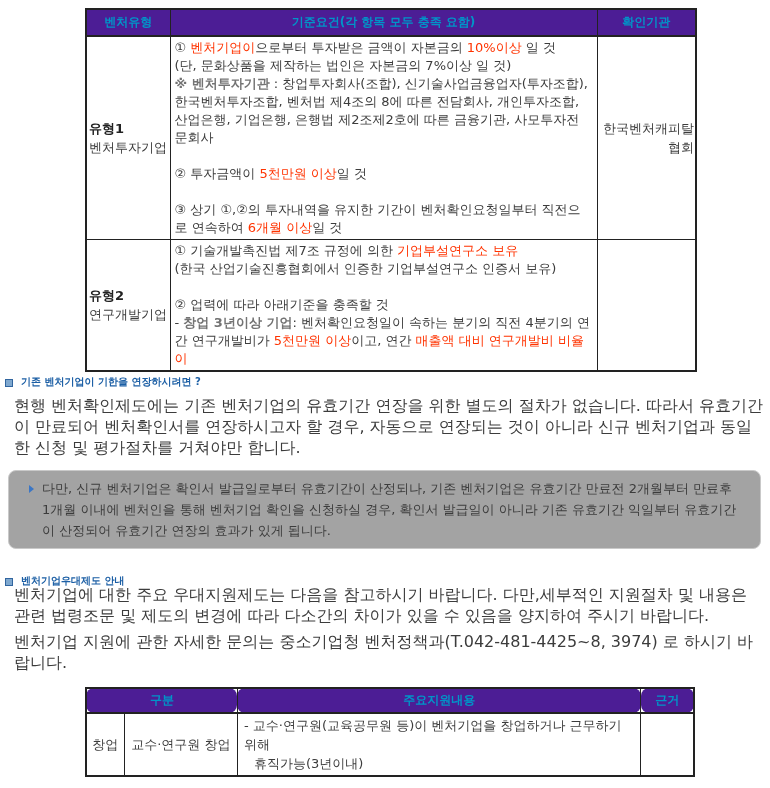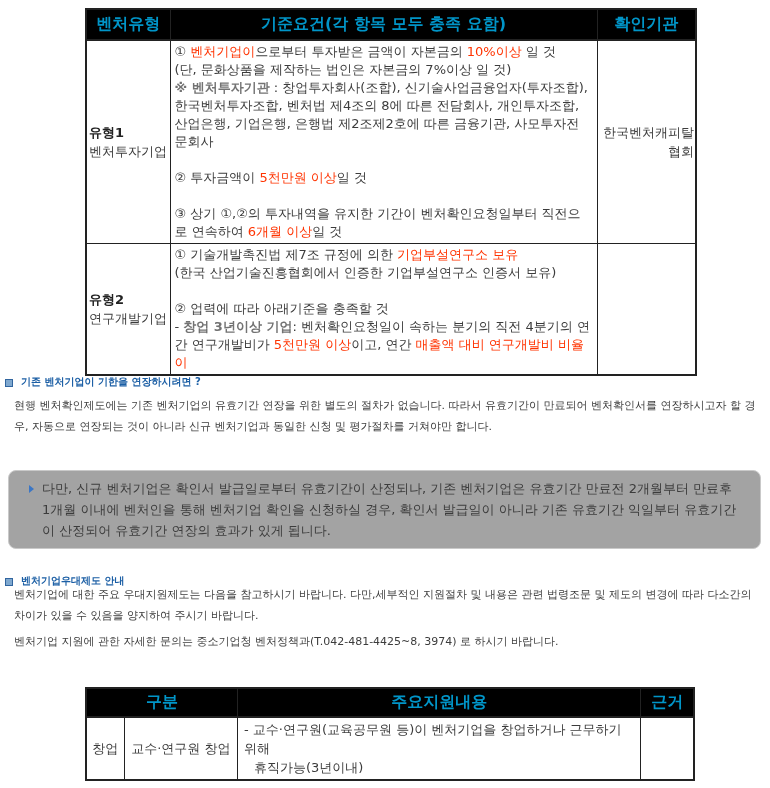--- a/index.html
+++ b/index.html
@@ -8,57 +8,57 @@
     font-family:"DejaVu Sans","Liberation Sans",sans-serif;
     color:#3c3c3c;
   }
   .page { position:relative; width:770px; height:788px; overflow:hidden; background:#fff; }
 
   
   table { border-collapse:collapse; table-layout:fixed; }
   .tbl { position:absolute; border:2px solid #222; }
   .tbl th, .tbl td { border:1px solid #222; }
   .tbl th {
-    color:#0095C8; font-weight:bold; font-size:16px;
+    color:#0095C8; font-weight:bold; font-size:12px;
     text-align:center; padding:4px 2px;
-    border-bottom-width:2px; background:#000000;
+    border-bottom-width:2px; background:#4c1d95;
   }
   .t1 { left:85px; top:8px; width:612px; }
   .t2 { left:85px; top:687px; width:610px; }
 
   .cell-type { vertical-align:middle; font-size:13px; line-height:19px; padding:2px; }
   .type-title { font-weight:bold; color:#222; }
   .cell-req { vertical-align:top; font-size:13px; line-height:18px; padding:2px 5px 2px 4px; }
   .cell-agency { text-align:right; vertical-align:middle; font-size:13px; line-height:19px; }
   .r1 td { height:191px; }
   .r2 td { height:116px; }
 
   .seg-r { color:#FF3300; }
   .seg-b { font-weight:bold; color:#737373; }
   .tline { min-height:18px; }
 
-  .t2 th { padding:3px 6px; }
+  .t2 th { padding:3px 6px;border-radius:8px; }
   .t2 td { font-size:13px; height:41px; }
   .t2 .cat { text-align:center; vertical-align:middle; padding:2px;margin-left:27px; }
   .t2 .content { vertical-align:top; padding:2px 6px; line-height:19px; }
   .t2 .content .tline { min-height:19px; }
   .t2 .content .tline + .tline { padding-left:10px; }
 
   
   .sec-head {
     position:absolute; display:flex; align-items:center;
     font-weight:bold; font-size:10px; color:#1C5FA5; line-height:16px;
   }
   .bullet {
     width:6px; height:6px; margin:1px 8px 0 0;
     background:#7FA8CF; border:1px solid #31659F; flex:0 0 auto;
   }
 
   
-  .para { position:absolute; font-size:11px; line-height:21px; color:#3c3c3c; }
+  .para { position:absolute; font-size:16px; line-height:21px; color:#3c3c3c; }
 
   
   .note-box {
     position:absolute; left:8px; top:470px; width:753px; height:79px;
     border:1px solid #C9C9C9; border-radius:8px; background:#a3a3a3;
     display:flex; align-items:center; box-sizing:border-box;
   }
   .note-inner { display:flex; padding:0 16px 0 20px; }
   .tri {
     flex:0 0 auto; margin:7px 8px 0 0; width:0; height:0;

